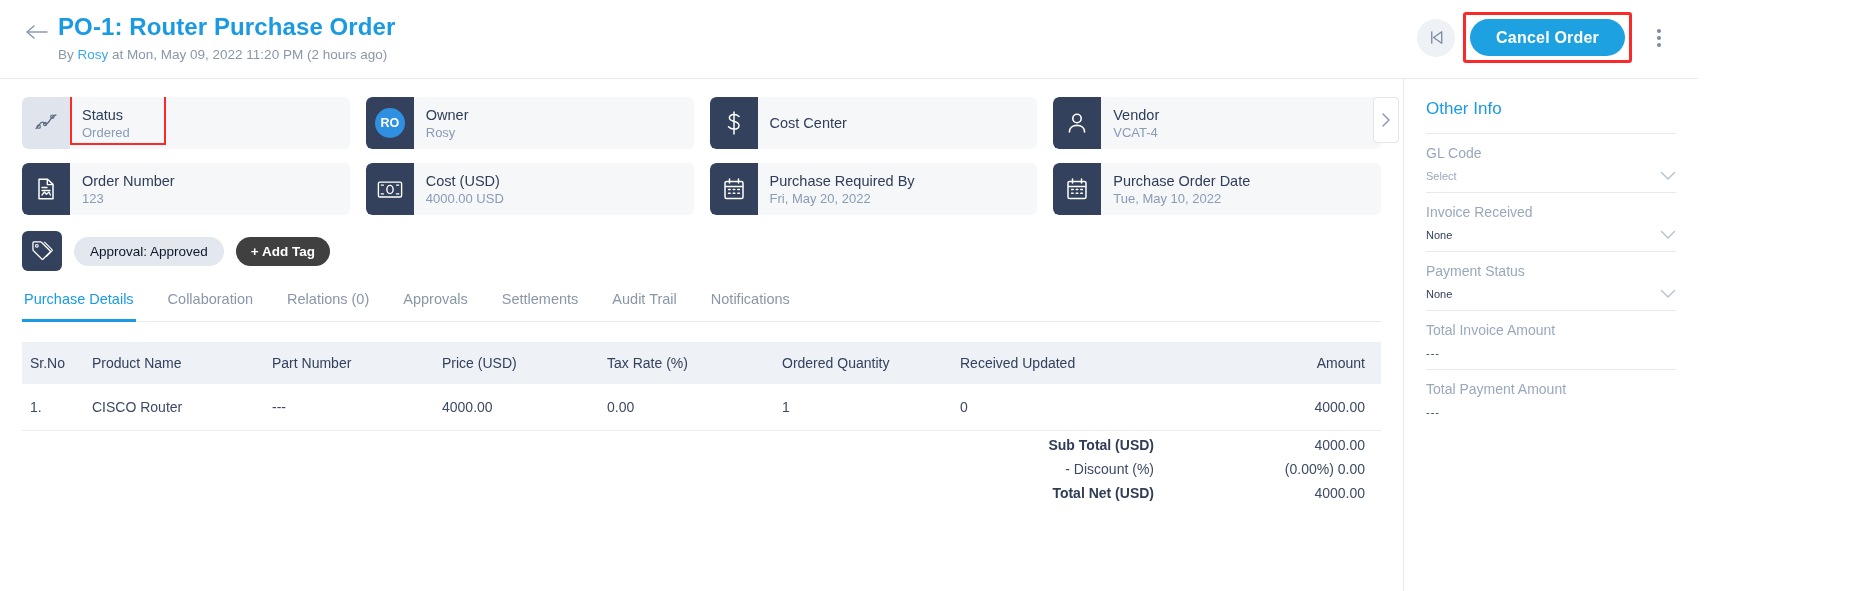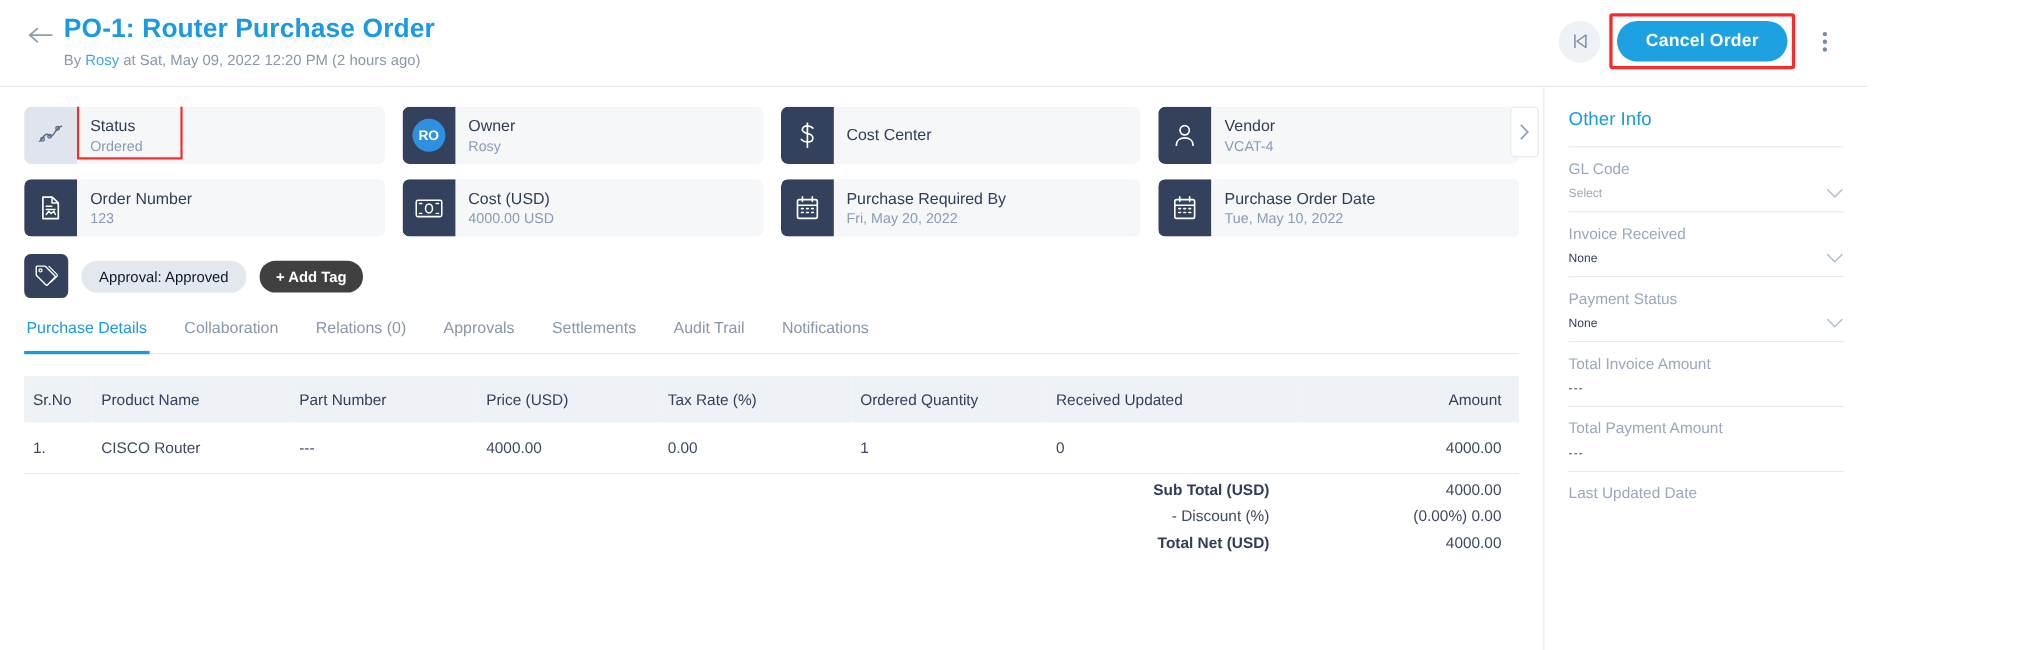--- a/index.html
+++ b/index.html
@@ -185,21 +185,21 @@
 
   <div class="topbar">
     <div class="topbar-left">
       <div class="back-arrow">
         <svg width="24" height="18" viewBox="0 0 24 18" fill="none" aria-hidden="true">
           <path d="M22 9H2M2 9l7-6M2 9l7 6" stroke="#8b9bb4" stroke-width="1.6" stroke-linecap="round" stroke-linejoin="round"></path>
         </svg>
       </div>
       <div class="title-block">
         <div class="page-title">PO-1: Router Purchase Order</div>
-        <div class="subtitle"><span>By </span><span class="author">Rosy</span><span> at Sat, May 09, 2022 12:20 PM (2 hours ago)</span></div>
+        <div class="subtitle"><span>By </span><span class="author">Rosy</span><span> at Mon, May 09, 2022 11:20 PM (2 hours ago)</span></div>
       </div>
     </div>
 
     <div class="topbar-right">
       <button class="round-icon-btn" aria-label="skip back">
         <svg width="19" height="19" viewBox="0 0 20 20" fill="none" aria-hidden="true">
           <path d="M15.5 4v12L7 10l8.5-6z" stroke="#7b8aa0" stroke-width="1.4" stroke-linejoin="round"></path>
           <path d="M5 4v12" stroke="#7b8aa0" stroke-width="1.4" stroke-linecap="round"></path>
         </svg>
       </button>
@@ -464,19 +464,16 @@
         </div>
       </div>
 
       <div class="sb-field">
         <div class="sb-label">Total Payment Amount</div>
         <div class="sb-value-row">
           <span class="sb-value dash">---</span>
         </div>
       </div>
 
-      <div class="sb-field">
-        <div class="sb-label">Last Updated Date</div>
-      </div>
     </div>
 
   </div>
 </div>
 
 </body></html>

